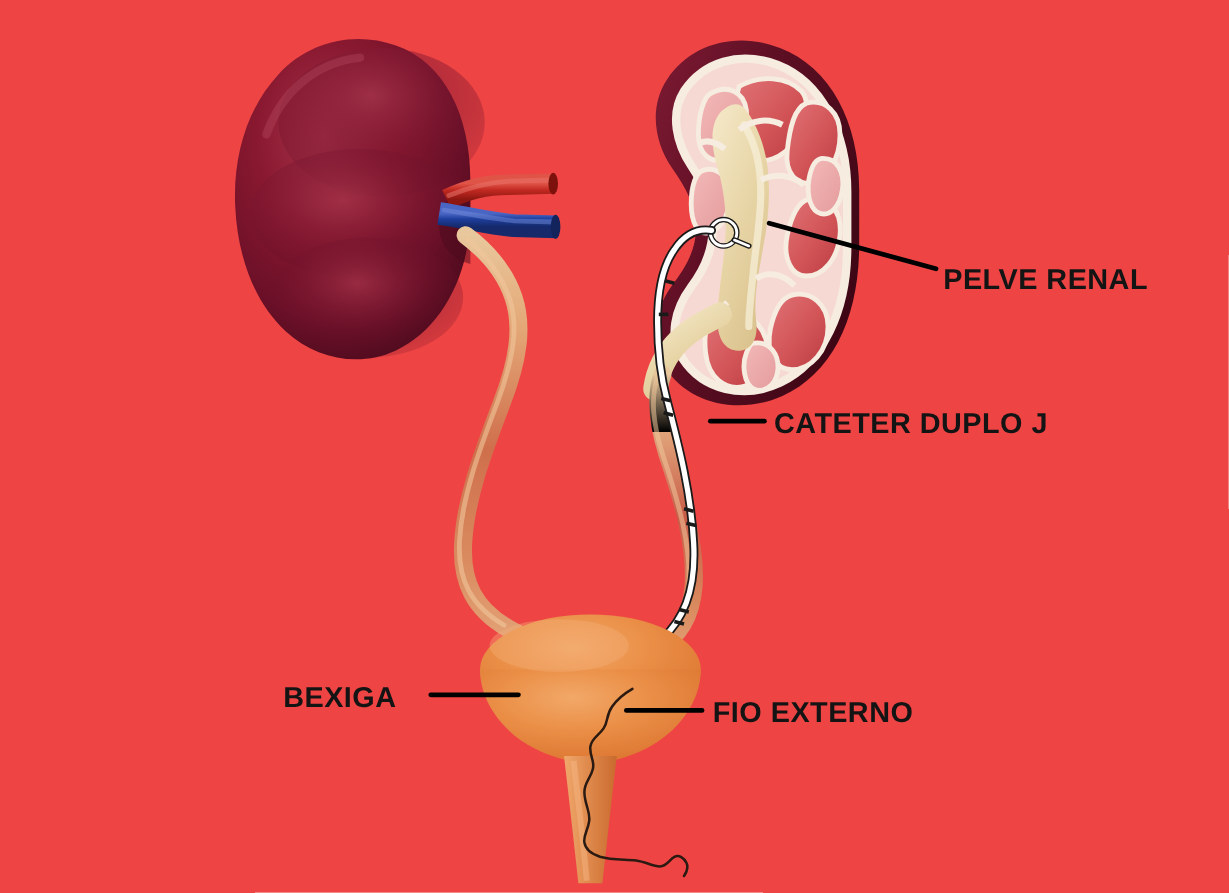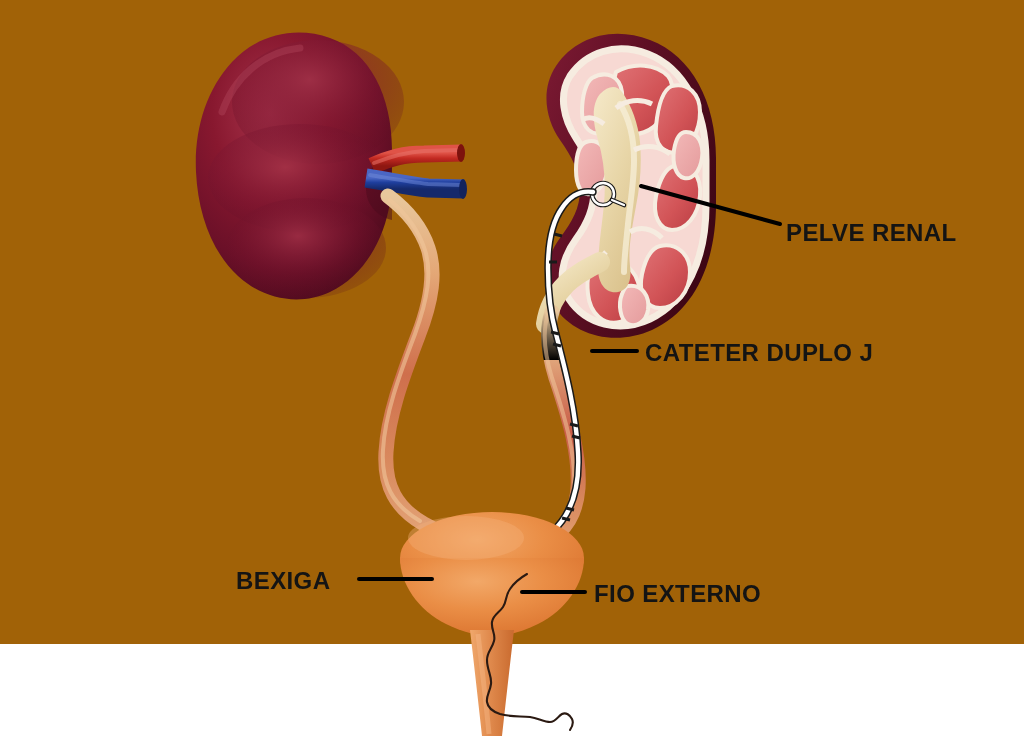--- a/index.html
+++ b/index.html
@@ -10,22 +10,22 @@
   }
   body {
     width: 1024px;
     height: 744px;
     overflow: hidden;
     font-family: "Liberation Sans", sans-serif;
   }
   #diagram-root {
     position: relative;
     width: 1024px;
-    height: 644px;
-    background: #a16207;
+    height: 744px;
+    background: #ef4444;
   }
   #scene {
     position: absolute;
     top: 0;
     left: 0;
     width: 1024px;
     height: 744px;
     display: block;
   }
   .label-text {

